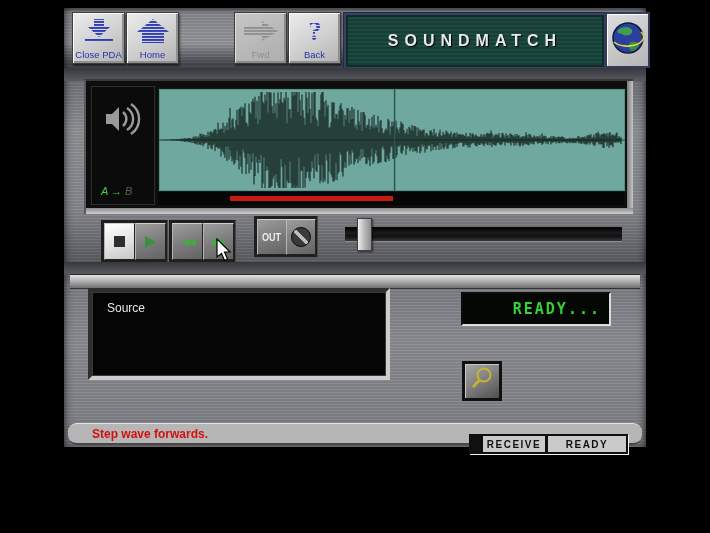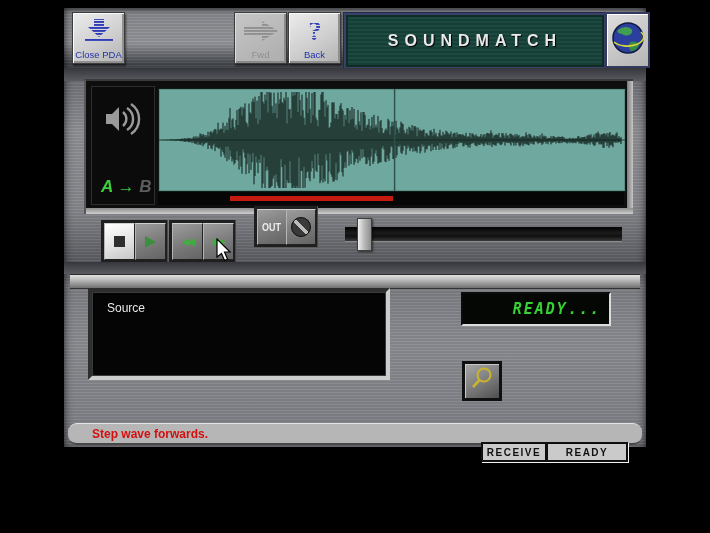--- a/index.html
+++ b/index.html
@@ -26,21 +26,21 @@
   .title-plate span{color:#e9e9e9;font-weight:bold;font-size:16px;letter-spacing:6px;text-shadow:1px 1px 1px #000;}
   .globe-btn{position:absolute;left:541px;top:4px;width:41px;height:52px;border:2px solid #333a5e;
         background:linear-gradient(150deg,#dedede,#b5b5b5);box-shadow:inset 1px 1px 0 #fff, 1px 2px 2px rgba(0,0,0,.5);
         display:flex;align-items:center;justify-content:center;cursor:pointer;}
   
   .wave-assembly{position:absolute;left:20px;top:71px;width:547px;height:133px;background:#0e0e0e;
         border-top:2px solid #3a3a3a;border-left:2px solid #585858;}
   .bevel-r{position:absolute;right:0;top:0;width:6px;height:100%;background:linear-gradient(90deg,#7d7d7d,#c6c6c6);}
   .bevel-b{position:absolute;left:0;bottom:0;width:100%;height:6px;background:linear-gradient(180deg,#8d8d8d,#cfcfcf);}
   .speaker-panel{position:absolute;left:5px;top:5px;width:62px;height:117px;background:#0b0b0b;border:1px solid #2e2e2e;}
-  .marker{position:absolute;left:9px;bottom:7px;font-size:17px;font-style:italic;font-weight:bold;white-space:nowrap;}
+  .marker{position:absolute;left:9px;bottom:7px;font-size:11px;font-style:italic;font-weight:normal;white-space:nowrap;}
   .marker .mk-a,.marker .mk-arrow{color:#3ecf3e;}
   .marker .mk-b{color:#5d5d5d;}
   .wave-screen{position:absolute;left:72px;top:7px;width:466px;height:102px;background:#6fa89e;border:1px solid #0b1b18;
         box-shadow:inset 0 0 0 1px rgba(0,0,0,.15);}
   .wave-strip{position:absolute;left:72px;top:111px;width:466px;height:13px;background:#060606;}
   .wave-progress{position:absolute;top:4px;height:5px;background:#c41a10;}
   
   .tpanel{position:absolute;background:#1f1f1f;border-bottom:1px solid #5a5a5a;border-right:1px solid #4a4a4a;}
   .tbtn2{position:absolute;top:3px;width:29px;height:35px;border:1px solid #222;
         border-top-color:#cfcfcf;border-left-color:#b5b5b5;
@@ -67,31 +67,31 @@
         background:linear-gradient(180deg,#e2e2e2 0%,#b8b8b8 40%,#707070 100%);
         border-top:1px solid #2b2b2b;border-bottom:1px solid #333;}
   
   .source-frame{position:absolute;left:24px;top:280px;width:302px;height:92px;background:#070707;
         border:4px solid;border-color:#2e2e2e #cdcdcd #cdcdcd #2e2e2e;box-sizing:border-box;}
   .source-screen{position:absolute;inset:0;background:#050505;border:1px solid #3a3a3a;}
   .source-label{position:absolute;left:14px;top:8px;color:#e8e8e8;font-size:12px;}
   .ready-display{position:absolute;left:397px;top:284px;width:150px;height:34px;background:#040704;box-sizing:border-box;
         border:2px solid;border-color:#0c0c0c #dcdcdc #dcdcdc #0c0c0c;
         display:flex;align-items:center;justify-content:flex-end;padding-right:8px;}
-  .ready-display span{font-family:"DejaVu Sans Mono",monospace;font-style:italic;font-weight:bold;
+  .ready-display span{font-family:"DejaVu Sans Mono",monospace;font-weight:bold;
         font-size:15px;color:#35d235;letter-spacing:2px;}
   .mag-btn{position:absolute;left:398px;top:353px;width:40px;height:40px;border:3px solid #101010;box-sizing:border-box;
         background:linear-gradient(150deg,#a8a8a8 0%,#7a7a7a 55%,#4f4f4f 100%);
         box-shadow:inset 1px 1px 0 #c8c8c8;display:flex;align-items:center;justify-content:center;cursor:pointer;}
   
   .statusbar{position:absolute;left:4px;top:415px;width:574px;height:22px;background:#b6b6b6;
         border-top:1px solid #e4e4e4;border-bottom:2px solid #474747;box-sizing:border-box;border-radius:9px;}
   .status-msg{position:absolute;left:24px;top:3px;color:#d40f0f;font-weight:bold;font-size:12px;}
-  .sb-buttons{position:absolute;right:14px;top:18px;display:flex;border:1px solid #101010;
-        box-shadow:1px 1px 0 #f2f2f2;background:#101010;}
+  .sb-buttons{position:absolute;right:14px;top:10px;display:flex;border:1px solid #101010;
+        box-shadow:1px 1px 0 #f2f2f2;background:#101010;padding-left:12px;}
   .sb-btn{height:16px;background:#cacaca;border:1px solid #0e0e0e;display:flex;align-items:center;justify-content:center;
         font-size:10px;font-weight:bold;letter-spacing:1.5px;color:#111;cursor:pointer;padding:0 10px;}
   .sb-btn + .sb-btn{margin-left:1px;}
   
   .mouse-cursor{position:absolute;left:216px;top:238px;pointer-events:none;}
 </style>
 </head>
 <body>
 
 <div class="stage">
@@ -103,20 +103,33 @@
             <defs>
               <pattern id="p1" width="4" height="3" patternUnits="userSpaceOnUse">
                 <rect width="4" height="1.9" fill="#2f3db8"></rect>
               </pattern>
             </defs>
           <polygon points="13,1 23,1 23,9 29,9 18,19 7,9 13,9" fill="url(#p1)"></polygon>
           <rect x="4" y="21" width="28" height="3" fill="url(#p1)"></rect>
           </svg>
       </span>
       <span class="lbl">Close PDA</span>
+    </div>
+    <div class="tbtn" style="left:62px">
+      <span class="ico">
+        <svg width="36" height="26" viewBox="0 0 36 26">
+            <defs>
+              <pattern id="p2" width="4" height="3" patternUnits="userSpaceOnUse">
+                <rect width="4" height="1.9" fill="#2f3db8"></rect>
+              </pattern>
+            </defs>
+          <polygon points="18,1 2,14 7,14 7,25 29,25 29,14 34,14" fill="url(#p2)"></polygon>
+          </svg>
+      </span>
+      <span class="lbl">Home</span>
     </div>
     <div class="tbtn disabled" style="left:170px">
       <span class="ico">
         <svg width="36" height="26" viewBox="0 0 36 26">
             <defs>
               <pattern id="p4" width="4" height="3" patternUnits="userSpaceOnUse">
                 <rect width="4" height="1.9" fill="#909090"></rect>
               </pattern>
             </defs>
           <polygon points="35,13 19,3 19,9 1,9 1,17 19,17 19,23" fill="url(#p4)"></polygon>
@@ -197,21 +210,21 @@
       </div>
     </div>
     <div class="tpanel" style="left:105px;top:212px;width:66px;height:42px">
       <div class="tbtn2" style="left:3px">
         <span class="ff">◀◀</span>
       </div>
       <div class="tbtn2" style="left:34px">
         <span class="ff">▶▶</span>
       </div>
     </div>
-    <div class="tpanel" style="left:190px;top:198px;width:63px;height:41px">
+    <div class="tpanel" style="left:190px;top:208px;width:63px;height:41px">
       <div class="tbtn2" style="left:3px;width:28px;height:34px">
         <span class="outlbl">OUT</span>
       </div>
       <div class="tbtn2" style="left:32px;width:28px;height:34px">
         <span class="knob"></span>
       </div>
     </div>
 
     <div class="slider-track"></div>
     <div class="slider-thumb"></div>

